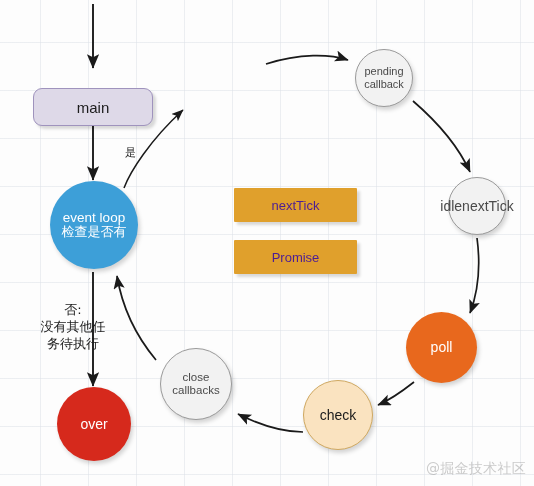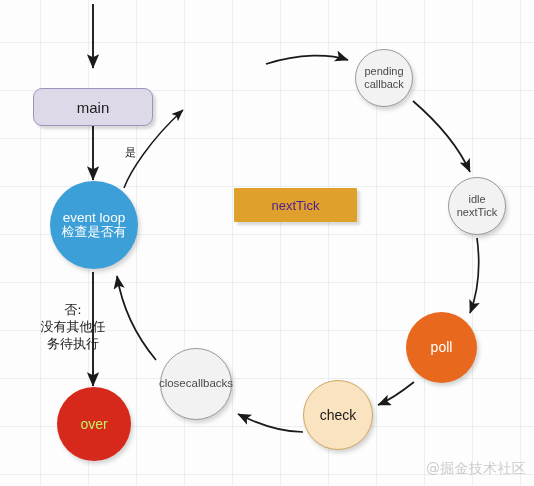--- a/index.html
+++ b/index.html
@@ -131,52 +131,55 @@
 
   <div id="node-main" class="box-shadow-sm" style="left:33px; top:88px; width:120px; height:38px;">
     <span class="lbl">main</span>
   </div>
 
   <div class="node circle-shadow" style="left:50px; top:181px; width:88px; height:88px; background:#3d9fd8; color:#ffffff; font-size:13.5px; flex-direction:column;text-align:center;">
     <span class="lbl">event loop</span>
     <span class="lbl" style="font-family:'DejaVu Sans','Liberation Sans',sans-serif; font-size:13px;">检查是否有</span>
   </div>
 
-  <div class="node circle-shadow" style="left:57px; top:387px; width:74px; height:74px; background:#d6291c; color:#bef264; font-size:14px;">
+  <div class="node circle-shadow" style="left:57px; top:387px; width:74px; height:74px; background:#d6291c; color:#ffffff; font-size:14px;">
     <span class="lbl">over</span>
   </div>
 
 
   <div class="node circle-shadow" style="left:355px; top:49px; width:58px; height:58px; background:#f2f2f2; border:1px solid #9a9a9a; color:#4a4a4a; font-size:11px; flex-direction:column;">
     <span class="lbl">pending</span>
     <span class="lbl">callback</span>
   </div>
 
-  <div class="node circle-shadow" style="left:448px; top:177px; width:58px; height:58px; background:#f2f2f2; border:1px solid #9a9a9a; color:#4a4a4a; font-size:11px; flex-direction:column;">
+  <div class="node circle-shadow" style="left:448px; top:177px; width:58px; height:58px; background:#f2f2f2; border:1px solid #9a9a9a; color:#4a4a4a; font-size:14px; flex-direction:row;">
     <span class="lbl">idle</span>
     <span class="lbl">nextTick</span>
   </div>
 
   <div class="node circle-shadow" style="left:406px; top:312px; width:71px; height:71px; background:#e8681d; color:#ffffff; font-size:14px;">
     <span class="lbl">poll</span>
   </div>
 
   <div class="node circle-shadow" style="left:303px; top:380px; width:70px; height:70px; background:#fae3c0; border:1px solid #cfa860; color:#1a1a1a; font-size:14px;">
     <span class="lbl">check</span>
   </div>
 
-  <div class="node circle-shadow" style="left:160px; top:348px; width:72px; height:72px; background:#f2f2f2; border:1px solid #9a9a9a; color:#4a4a4a; font-size:11.5px; flex-direction:row;">
+  <div class="node circle-shadow" style="left:160px; top:348px; width:72px; height:72px; background:#f2f2f2; border:1px solid #9a9a9a; color:#4a4a4a; font-size:11.5px; flex-direction:column;">
     <span class="lbl">close</span>
     <span class="lbl">callbacks</span>
   </div>
 
   <div class="taskbox box-shadow-sm" style="left:234px; top:188px; width:123px; height:34px;">
     <span class="lbl">nextTick</span>
   </div>
 
+  <div class="taskbox box-shadow-sm" style="left:234px; top:240px; width:123px; height:34px;">
+    <span class="lbl">Promise</span>
+  </div>
 
   <div class="label-small" style="left:125px; top:145px;">是</div>
 
   <div class="label-text" style="left:18px; top:301px; width:110px;">否:
 没有其他任
 务待执行</div>
 
   <div id="watermark">@掘金技术社区</div>
 
 </div>

